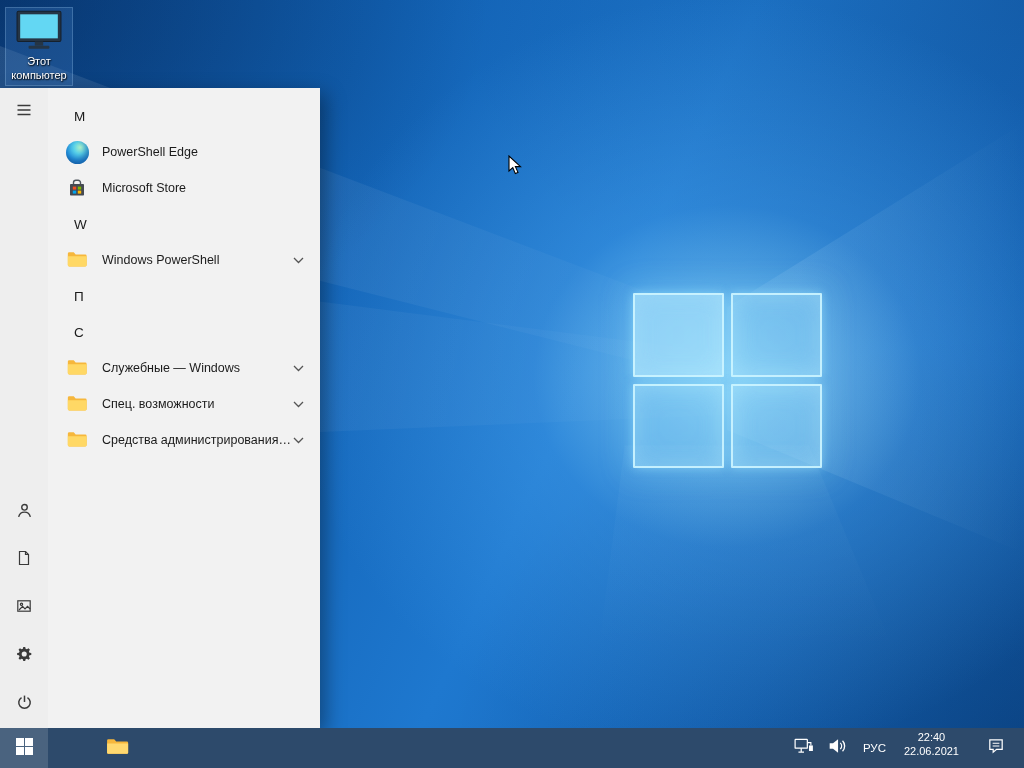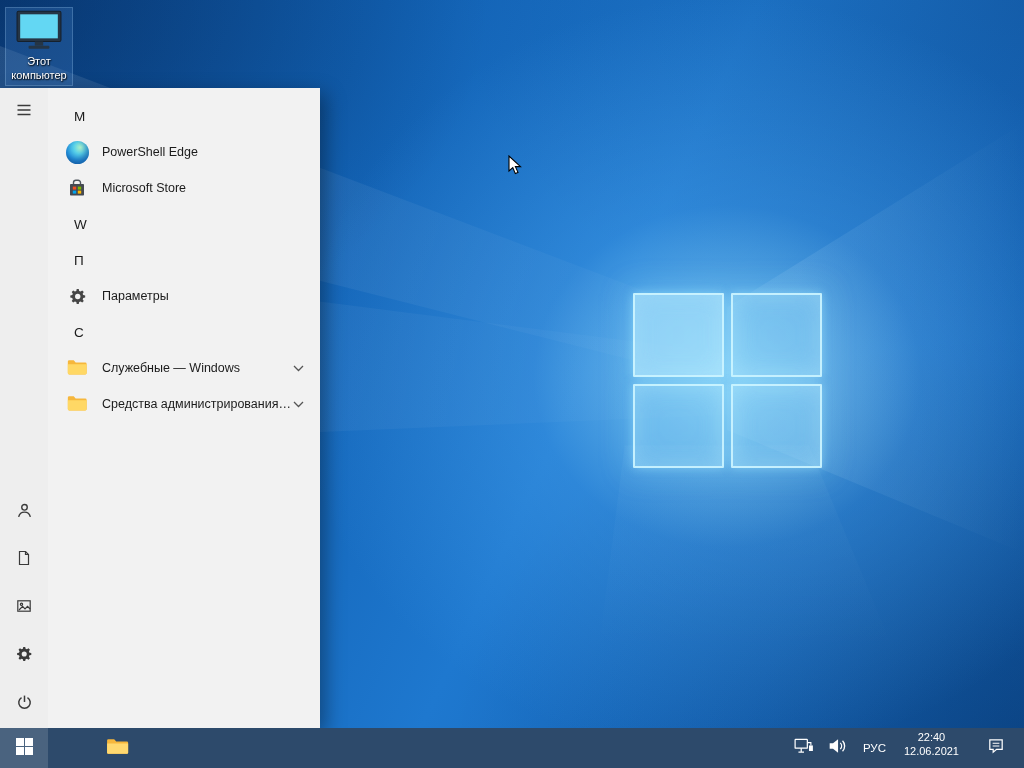--- a/index.html
+++ b/index.html
@@ -200,50 +200,69 @@
             <rect x="10.8" y="8.6" width="3.4" height="3" fill="#7fba00"></rect>
             <rect x="5.8" y="12.6" width="3.4" height="3" fill="#00a4ef"></rect>
             <rect x="10.8" y="12.6" width="3.4" height="3" fill="#ffb900"></rect>
           </svg>
         </span>
         <span class="al-label">Microsoft Store</span>
       </div>
 
       <div class="al-header">W</div>
 
+      <div class="al-item">
+        <span class="al-icon">
+          <svg viewBox="0 0 24 24" width="22" height="22">
+            <path d="M2 5a1.5 1.5 0 0 1 1.5-1.5h5l2 2.5H21a1.5 1.5 0 0 1 1.5 1.5v10A1.5 1.5 0 0 1 21 19H3.5A1.5 1.5 0 0 1 2 17.5z" fill="#f6b73c"></path>
+            <path d="M2 8h20.5v9.5A1.5 1.5 0 0 1 21 19H3.5A1.5 1.5 0 0 1 2 17.5z" fill="#ffd865"></path>
+          </svg>
+        </span>
+        <span class="al-label">Windows PowerShell</span>
+        <span class="al-chevron">
+          <svg width="11" height="7" viewBox="0 0 11 7">
+              <polyline points="1,1 5.5,5.5 10,1" fill="none" stroke="#555" stroke-width="1.3"></polyline>
+            </svg>
+        </span>
+      </div>
 
       <div class="al-header">П</div>
 
-      <div class="al-item">
-        <span class="al-icon">
-          <svg viewBox="0 0 24 24" width="19" height="19">
-            <path fill="#464646" d="M21.7 13.3v-2.6l-2.5-.5a7.4 7.4 0 0 0-.7-1.8l1.4-2.1-1.9-1.9-2.1 1.4a7.4 7.4 0 0 0-1.8-.7L13.6 2.6h-2.6l-.5 2.5a7.4 7.4 0 0 0-1.8.7L6.6 4.4 4.7 6.3l1.4 2.1a7.4 7.4 0 0 0-.7 1.8l-2.5.5v2.6l2.5.5c.2.6.4 1.2.7 1.8l-1.4 2.1 1.9 1.9 2.1-1.4c.6.3 1.2.5 1.8.7l.5 2.5h2.6l.5-2.5a7.4 7.4 0 0 0 1.8-.7l2.1 1.4 1.9-1.9-1.4-2.1c.3-.6.5-1.2.7-1.8z"></path>
-            <circle cx="12.3" cy="12" r="3.4" fill="#f2f2f2"></circle>
-          </svg>
-        </span>
-        <span class="al-label">Параметры</span>
-      </div>
 
       <div class="al-header">С</div>
 
       <div class="al-item">
         <span class="al-icon">
           <svg viewBox="0 0 24 24" width="22" height="22">
             <path d="M2 5a1.5 1.5 0 0 1 1.5-1.5h5l2 2.5H21a1.5 1.5 0 0 1 1.5 1.5v10A1.5 1.5 0 0 1 21 19H3.5A1.5 1.5 0 0 1 2 17.5z" fill="#f6b73c"></path>
             <path d="M2 8h20.5v9.5A1.5 1.5 0 0 1 21 19H3.5A1.5 1.5 0 0 1 2 17.5z" fill="#ffd865"></path>
           </svg>
         </span>
         <span class="al-label">Служебные — Windows</span>
         <span class="al-chevron">
           <svg width="11" height="7" viewBox="0 0 11 7">
               <polyline points="1,1 5.5,5.5 10,1" fill="none" stroke="#555" stroke-width="1.3"></polyline>
             </svg>
         </span>
       </div>
 
+      <div class="al-item">
+        <span class="al-icon">
+          <svg viewBox="0 0 24 24" width="22" height="22">
+            <path d="M2 5a1.5 1.5 0 0 1 1.5-1.5h5l2 2.5H21a1.5 1.5 0 0 1 1.5 1.5v10A1.5 1.5 0 0 1 21 19H3.5A1.5 1.5 0 0 1 2 17.5z" fill="#f6b73c"></path>
+            <path d="M2 8h20.5v9.5A1.5 1.5 0 0 1 21 19H3.5A1.5 1.5 0 0 1 2 17.5z" fill="#ffd865"></path>
+          </svg>
+        </span>
+        <span class="al-label">Спец. возможности</span>
+        <span class="al-chevron">
+          <svg width="11" height="7" viewBox="0 0 11 7">
+              <polyline points="1,1 5.5,5.5 10,1" fill="none" stroke="#555" stroke-width="1.3"></polyline>
+            </svg>
+        </span>
+      </div>
 
       <div class="al-item">
         <span class="al-icon">
           <svg viewBox="0 0 24 24" width="22" height="22">
             <path d="M2 5a1.5 1.5 0 0 1 1.5-1.5h5l2 2.5H21a1.5 1.5 0 0 1 1.5 1.5v10A1.5 1.5 0 0 1 21 19H3.5A1.5 1.5 0 0 1 2 17.5z" fill="#f6b73c"></path>
             <path d="M2 8h20.5v9.5A1.5 1.5 0 0 1 21 19H3.5A1.5 1.5 0 0 1 2 17.5z" fill="#ffd865"></path>
           </svg>
         </span>
         <span class="al-label">Средства администрирования W…</span>
         <span class="al-chevron">
@@ -299,21 +318,21 @@
             <path d="M1.5 4.5h3L9 1v12L4.5 9.5h-3z" fill="#ffffff"></path>
             <path d="M11 4.2a4 4 0 0 1 0 5.6" fill="none" stroke="#ffffff" stroke-width="1.2"></path>
             <path d="M13 2.3a6.8 6.8 0 0 1 0 9.4" fill="none" stroke="#ffffff" stroke-width="1.2"></path>
           </svg>
         </span>
       </div>
       <div class="tray-btn tray-lang">РУС</div>
       <div class="tray-btn tray-clock">
         <div>
           <div>22:40</div>
-          <div>12.06.2021</div>
+          <div>22.06.2021</div>
         </div>
       </div>
       <div class="tray-btn tray-action">
         <span>
           <svg viewBox="0 0 16 16" width="18" height="18" fill="none" stroke="#ffffff" stroke-width="1.1">
             <path d="M2.5 2.5h11v8.5H8.5L5.5 13.5v-2.5h-3z"></path>
             <path d="M5 5.5h6M5 8h6" stroke-width="1"></path>
           </svg>
         </span>
       </div>

